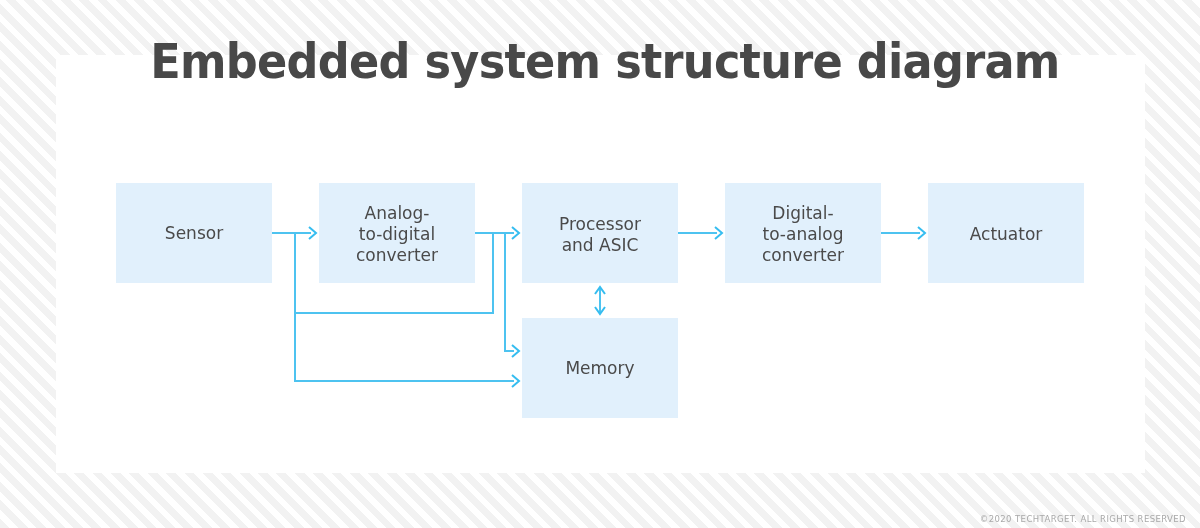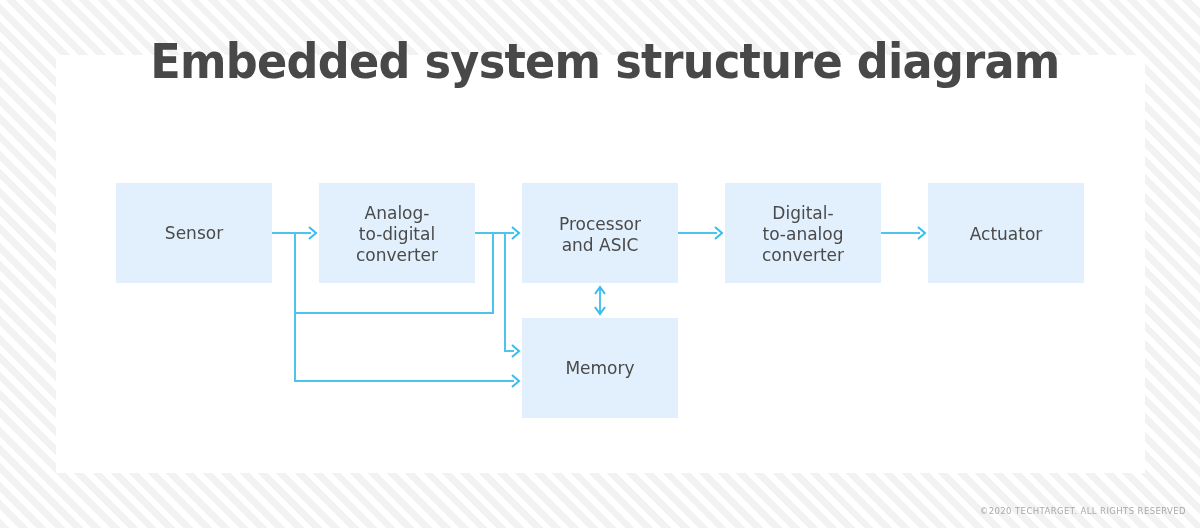--- a/index.html
+++ b/index.html
@@ -83,21 +83,21 @@
     stroke: #35bdf0;
     stroke-width: 2;
     fill: none;
     stroke-linecap: butt;
   }
 
   
   #copyright {
     position: absolute;
     right: 14px;
-    bottom: 12px;
+    bottom: 4px;
     font-family: "DejaVu Sans", sans-serif;
     font-size: 8.5px;
     letter-spacing: 0.4px;
     color: #a9a9a9;
     white-space: nowrap;
   }
 </style>
 </head>
 <body>
 

